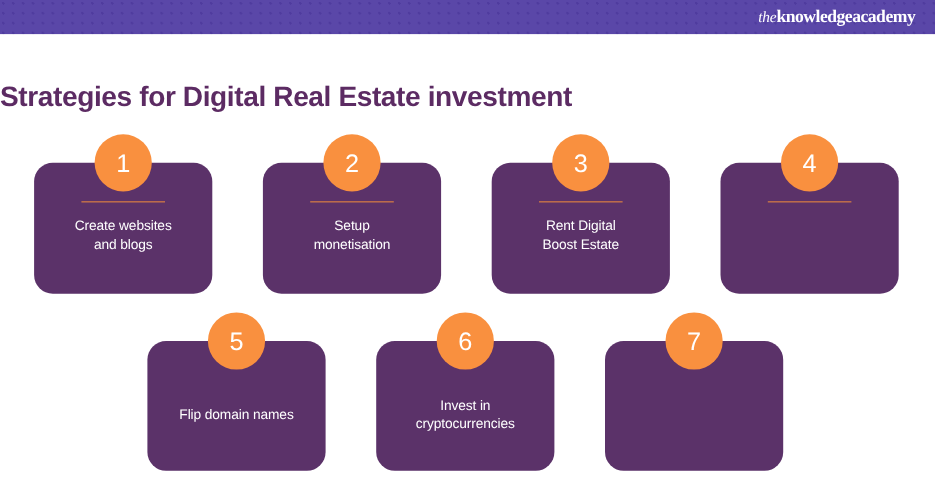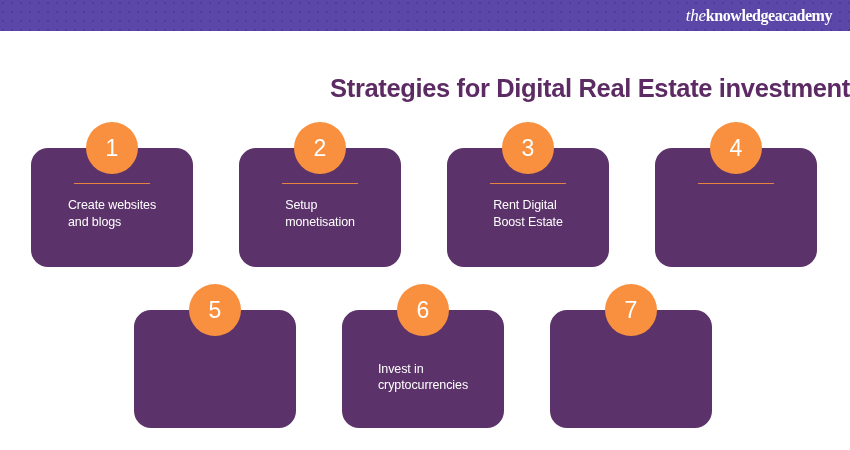--- a/index.html
+++ b/index.html
@@ -32,39 +32,39 @@
     position: absolute;
     right: 18px;
     top: 50%;
     transform: translateY(-52%);
     white-space: nowrap;
     color: #ffffff;
     font-family: "Liberation Serif", serif;
     line-height: 1;
   }
   #brand-logo .brand-the {
-    font-size: 17px;
+    font-size: 14px;
     font-style: italic;
     letter-spacing: -0.2px;
     vertical-align: baseline;
     margin-top: 48px;
   }
   #brand-logo .brand-main {
     font-size: 16px;
     font-weight: 700;
     letter-spacing: -0.45px;
   }
 
   
   #page-title {
     position: absolute;
     left: 0;
     top: 57px;
     width: 850px;
-    text-align: right;
+    text-align: left;
     color: #5c2b63;
     font-size: 25.5px;
     font-weight: 700;
     letter-spacing: -0.35px;
     line-height: 1.15;
   }
 
   
   .card-row {
     position: absolute;
@@ -128,20 +128,21 @@
     z-index: 1;
   }
 
   .step-label {
     position: relative;
     z-index: 2;
     color: #ffffff;
     font-size: 12.5px;
     font-weight: 400;
     line-height: 1.32;
+    text-align: center;
     padding: 0 10px;
     margin-top: 12px;
     white-space: pre-line;
     letter-spacing: -0.1px;
   }
   #row-bottom .step-label {
     margin-top: 16px;
   }
 </style>
 </head>
@@ -176,20 +177,21 @@
     </div>
     <div class="step-card">
       <div class="step-divider"></div>
       <div class="step-badge">4</div>
     </div>
   </div>
 
 <div class="card-row" id="row-bottom">
     <div class="step-card">
       <div class="step-badge">5</div>
+      <div class="step-label">Flip domain names</div>
     </div>
     <div class="step-card">
       <div class="step-badge">6</div>
       <div class="step-label">Invest in
 cryptocurrencies</div>
     </div>
     <div class="step-card">
       <div class="step-badge">7</div>
     </div>
   </div>

